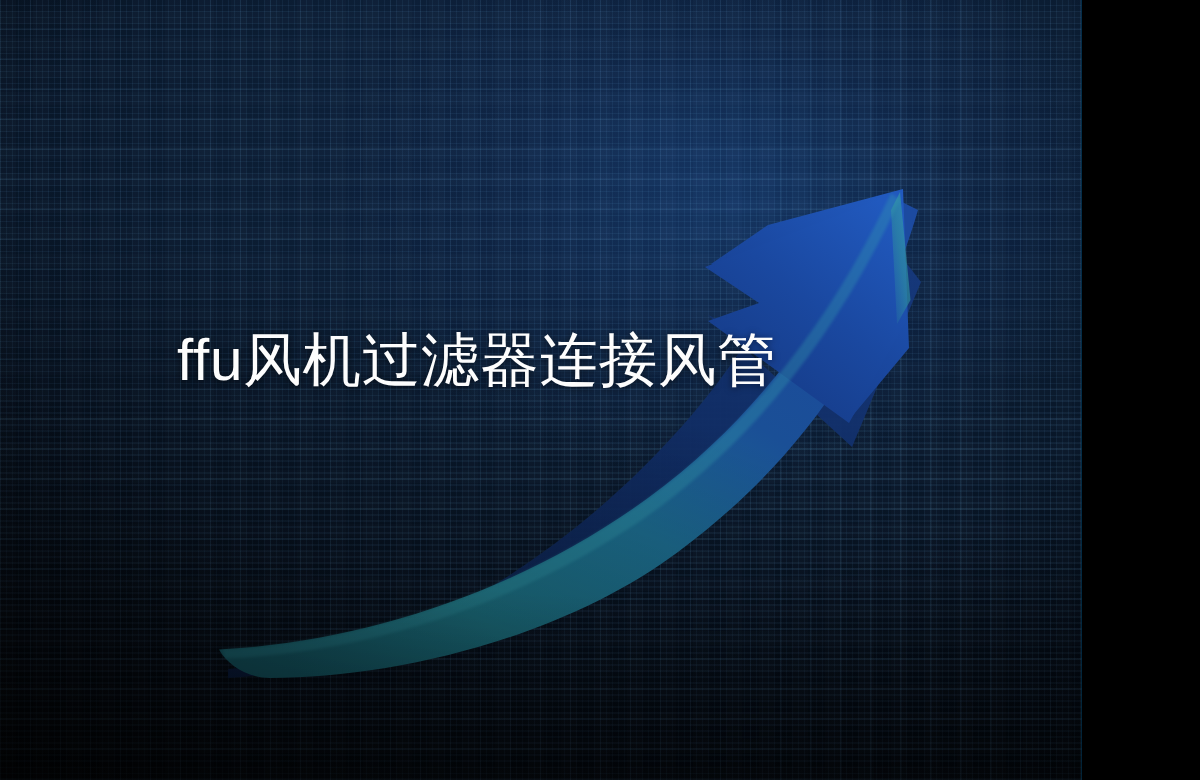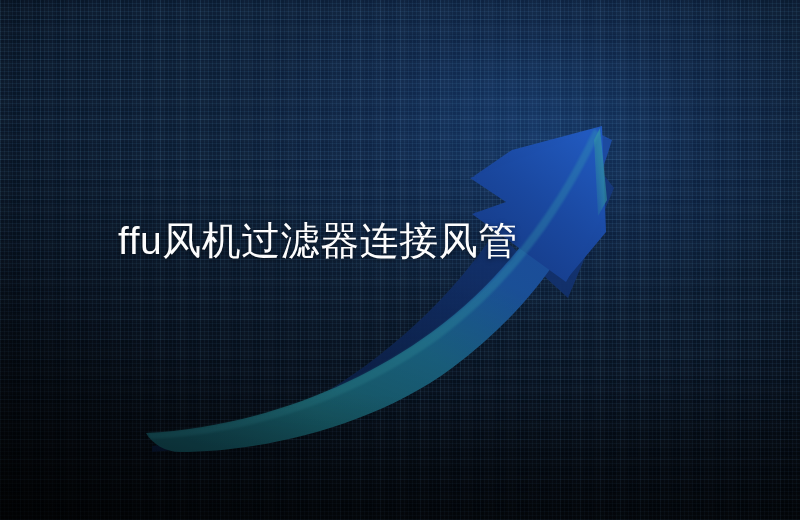--- a/index.html
+++ b/index.html
@@ -1,19 +1,19 @@
 <!DOCTYPE html>
 <html><head>
 <meta charset="utf-8">
 <title>banner</title>
 <style>
   html,body{margin:0;padding:0;background:#000;}
   #stage{
     position:relative;
-    width:800px;height:520px;
+    width:721px;height:520px;
     overflow:hidden;
     background:#0369a1;
     font-family:"Liberation Sans","DejaVu Sans",sans-serif;
   }
 
   
   .layer{position:absolute;inset:0;}
 
   
   .bg-base{

